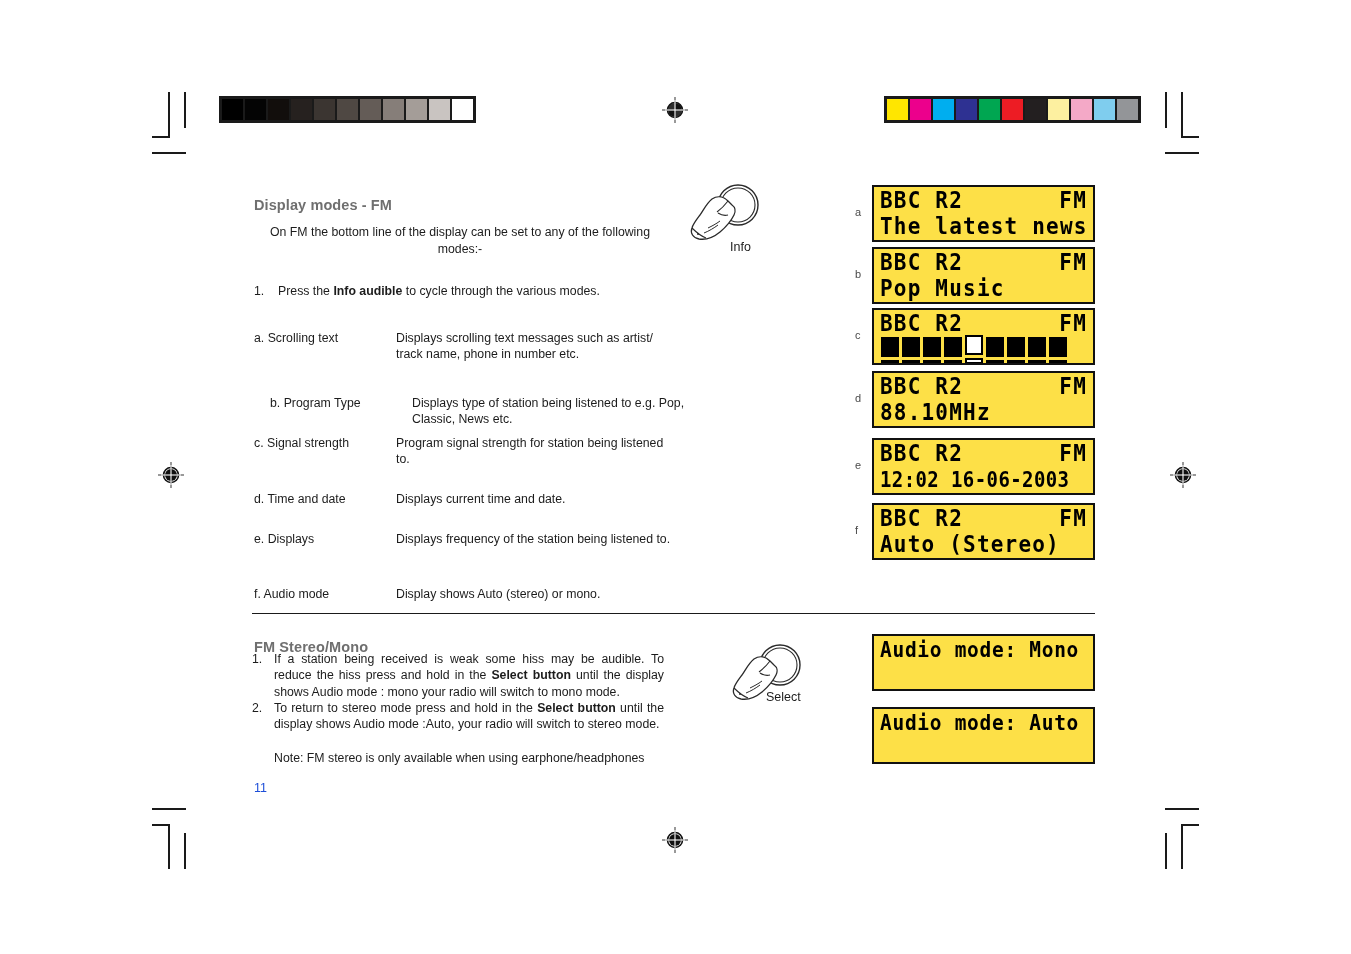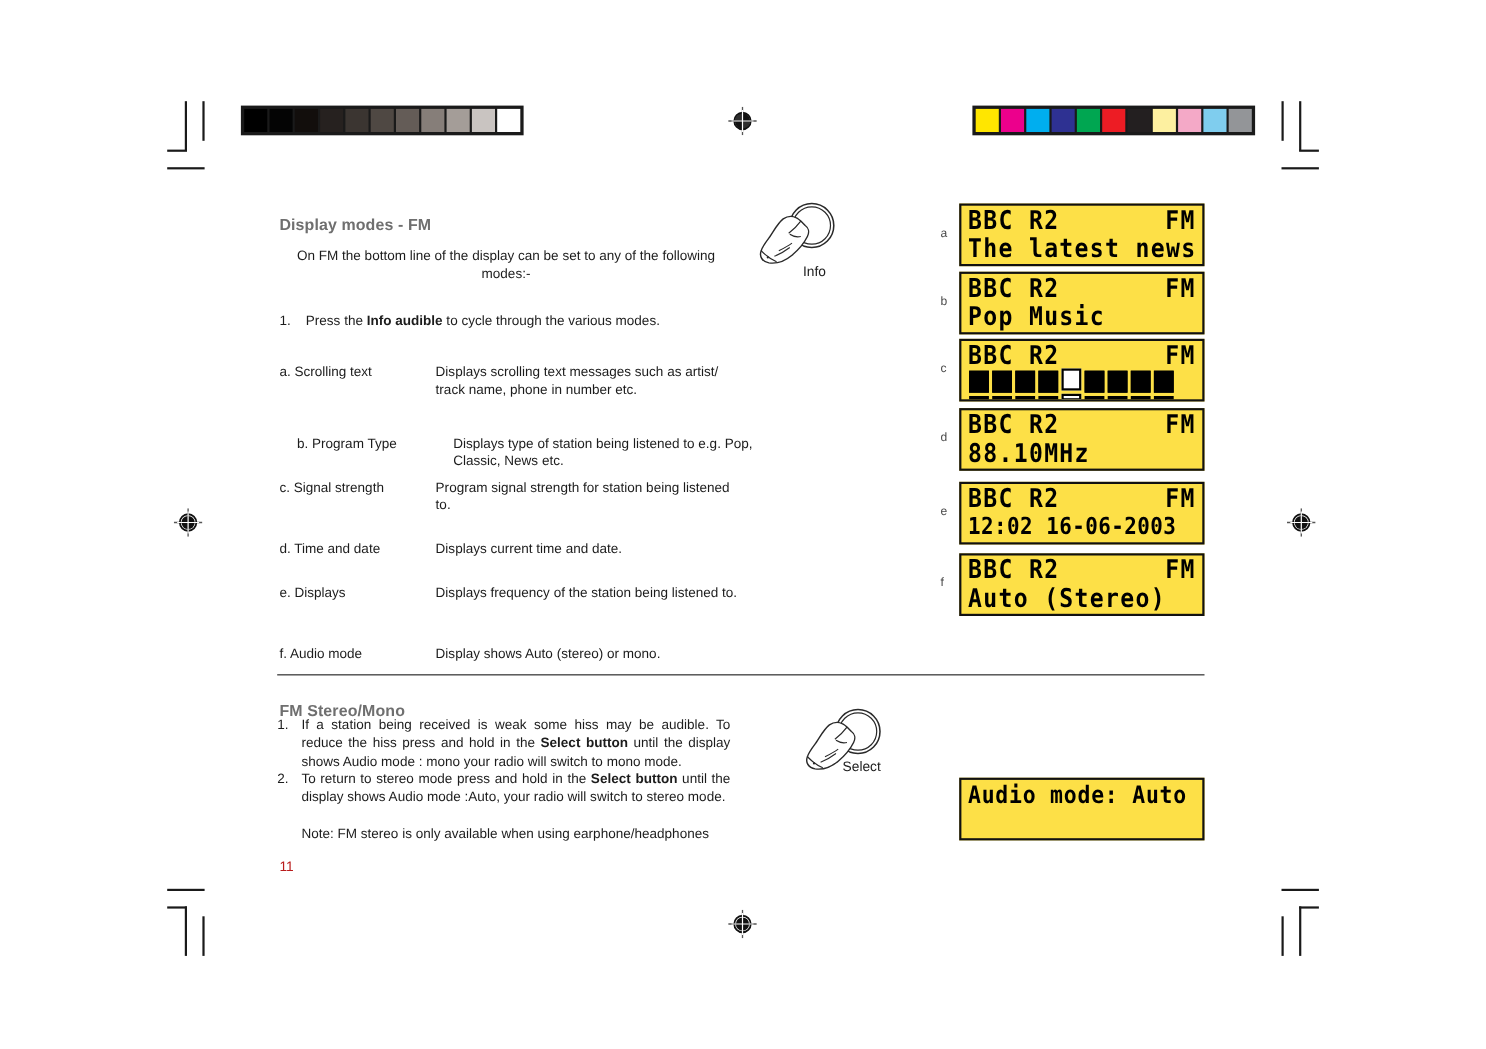--- a/index.html
+++ b/index.html
@@ -66,21 +66,21 @@
     line-height: 1.33;
     text-align: justify;
   }
   .just-item .num { position: absolute; left: 0; top: 0; }
   .just-item .txt { display: block; margin-left: 22px; }
   .note-line { position: absolute; font-size: 12.3px; color: #1c1c1c; }
 
   .page-number {
     position: absolute;
     font-size: 12.5px;
-    color: #b91c1c;
+    color: #1d4ed8;
   }
 
   
   .lcd {
     position: absolute;
     border: 2px solid #111111;
     background: #fde047;
     box-sizing: border-box;
     overflow: hidden;
   }
@@ -416,20 +416,28 @@
   <div class="lcd" style="left:872px; top:503px; width:223px; height:57px;">
     <div class="lcd-row spread">
       <span class="lcd-txt">BBC R2</span>
       <span class="lcd-txt">FM</span>
     </div>
     <div class="lcd-row">
       <span class="lcd-txt">Auto (Stereo)</span>
     </div>
   </div>
 
+  <div class="lcd" style="left:872px; top:634px; width:223px; height:57px;">
+    <div class="lcd-row">
+      <span class="lcd-txt" style="font-size:19.5px; letter-spacing:0.7px;">Audio mode: Mono</span>
+    </div>
+    <div class="lcd-row">
+      <span class="lcd-txt"></span>
+    </div>
+  </div>
 
   <div class="lcd" style="left:872px; top:707px; width:223px; height:57px;">
     <div class="lcd-row">
       <span class="lcd-txt" style="font-size:19.5px; letter-spacing:0.7px;">Audio mode: Auto</span>
     </div>
     <div class="lcd-row">
       <span class="lcd-txt"></span>
     </div>
   </div>
 

